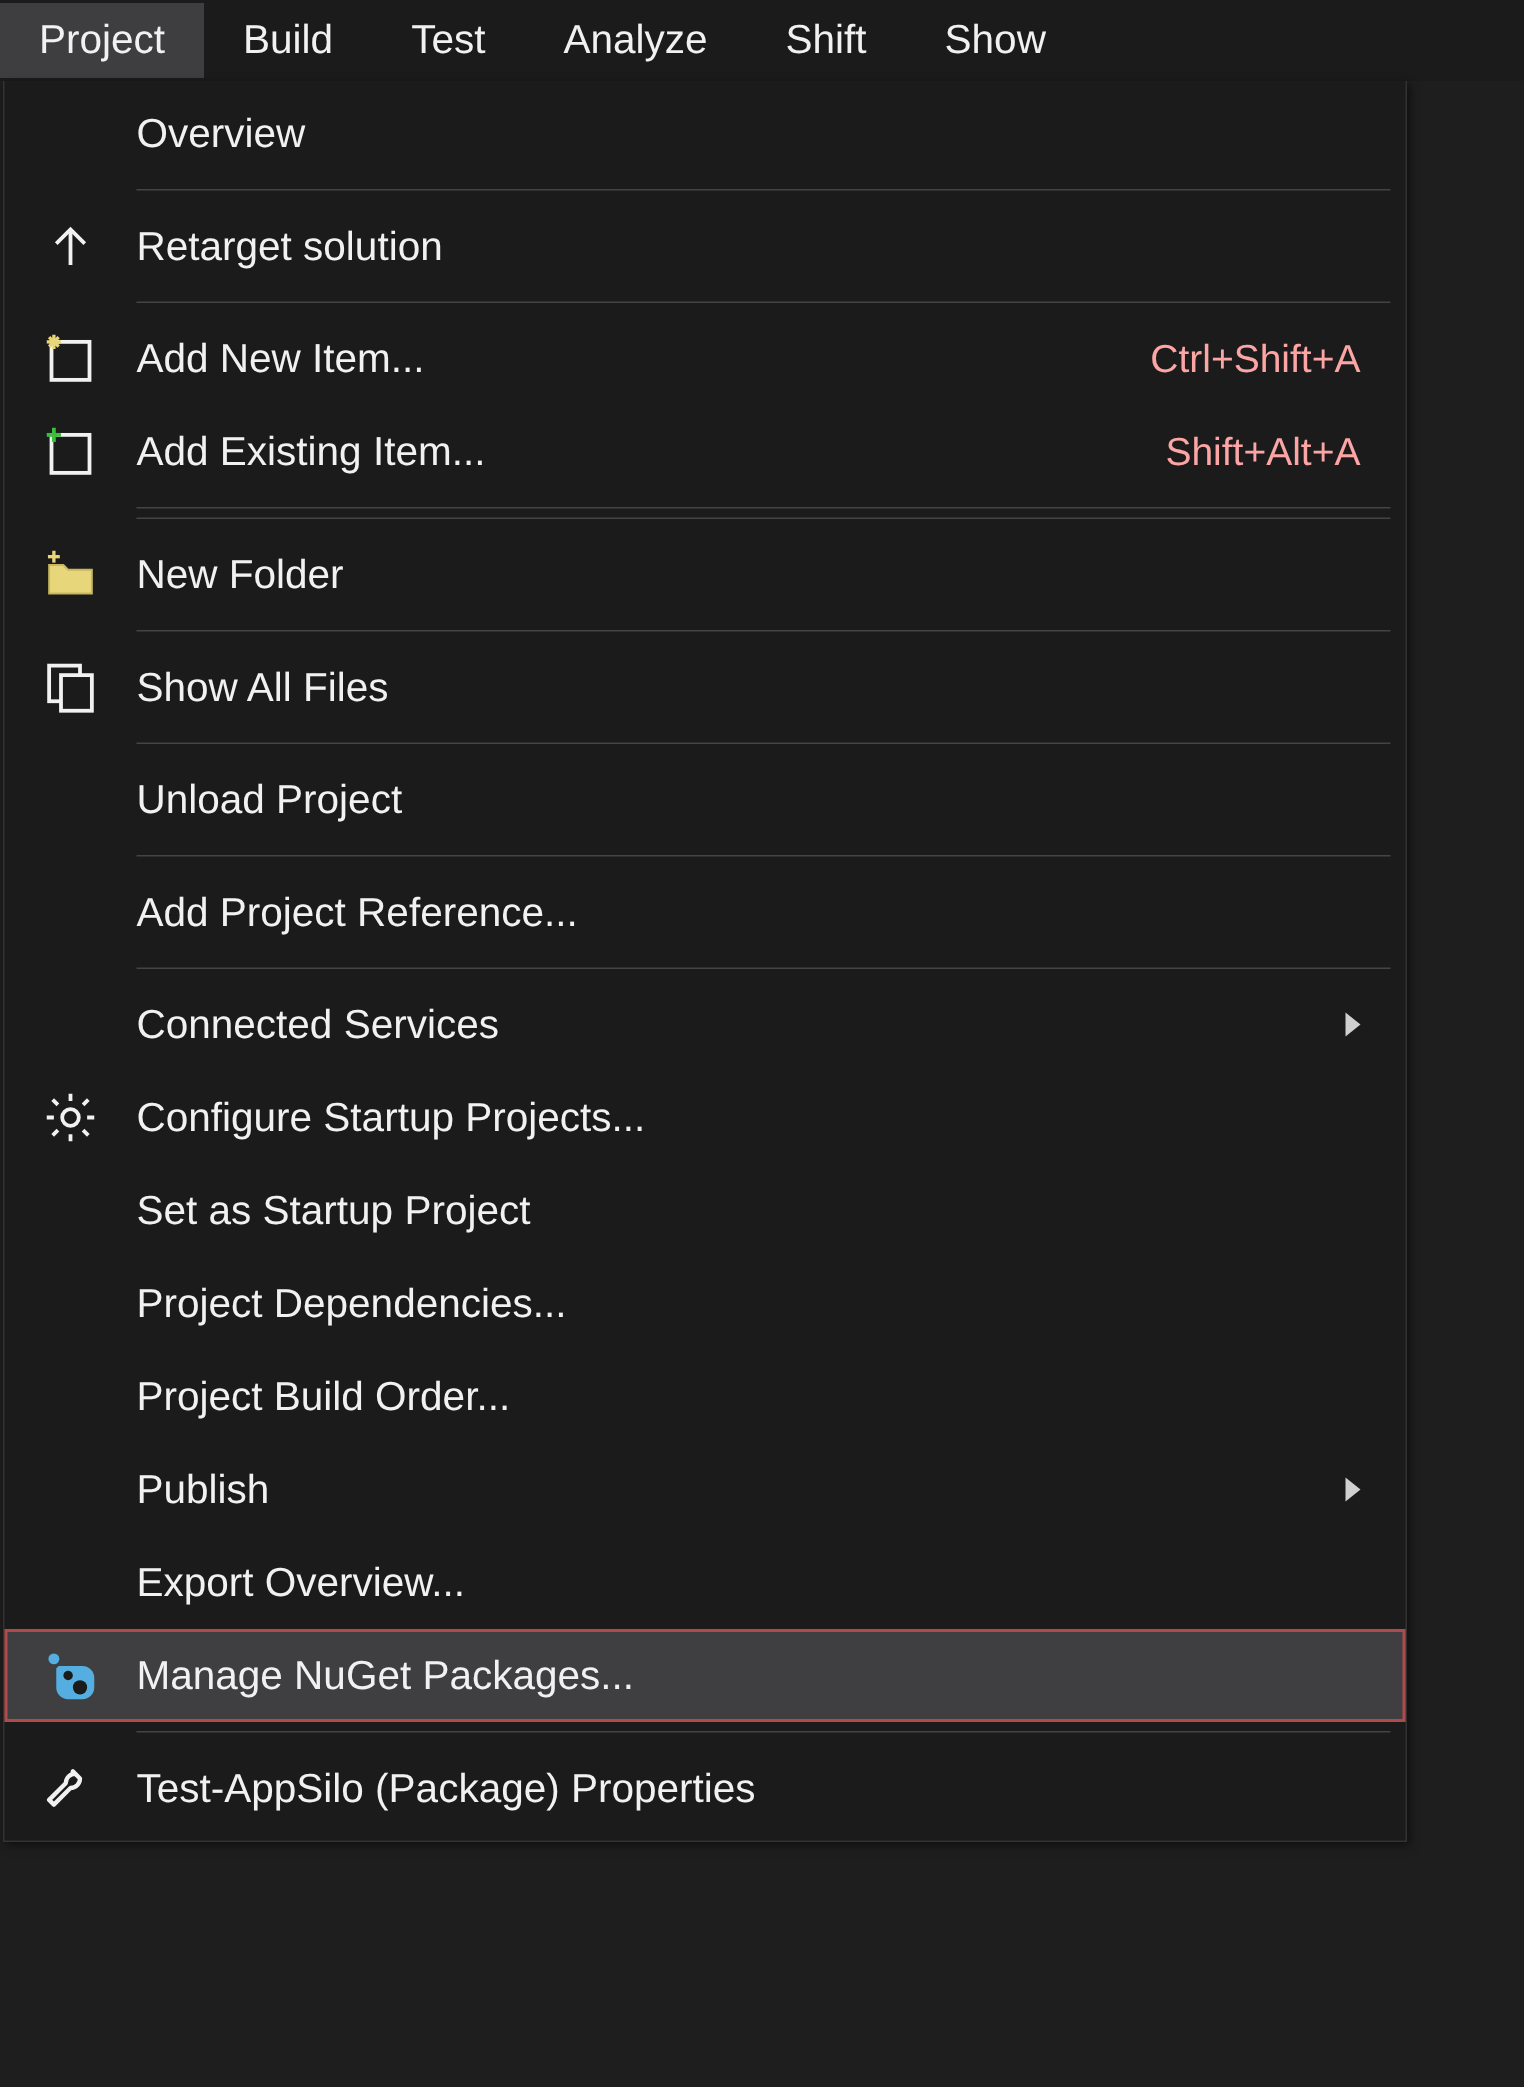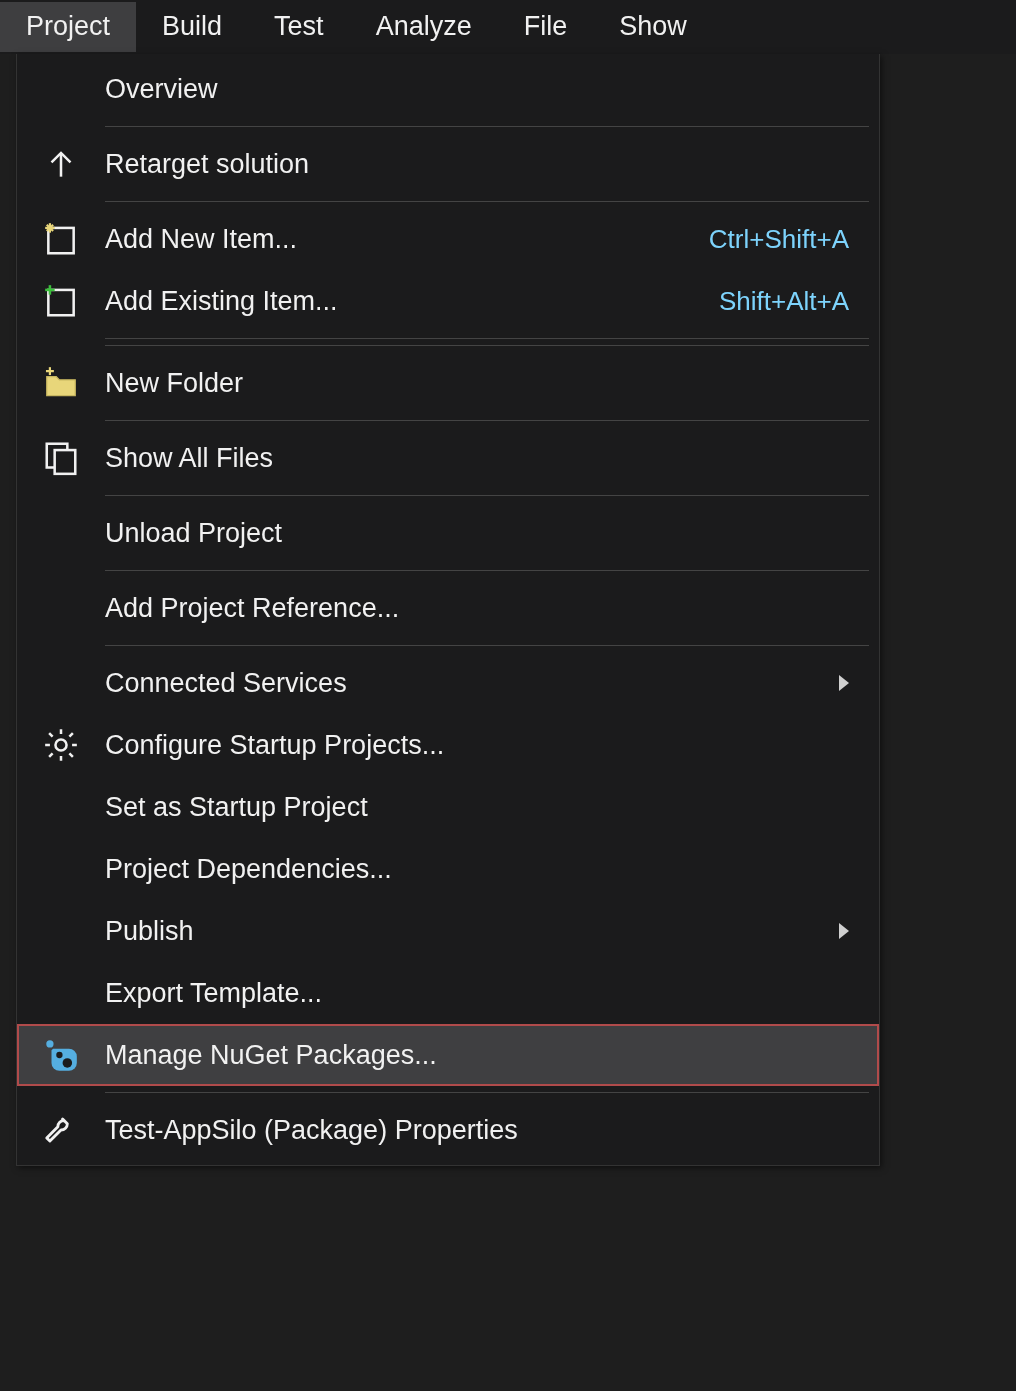--- a/index.html
+++ b/index.html
@@ -24,23 +24,23 @@
     padding: 9px 26px 10px 26px;
     color: #f1f1f1;
     cursor: default;
     white-space: nowrap;
   }
   .menubar-item.active {
     background: #3e3e40;
   }
   .dropdown {
     position: absolute;
-    left: 16px;
+    left: 2px;
     top: 54px;
-    width: 864px;
+    width: 936px;
     background: #1b1b1c;
     border: 1px solid #333;
     border-top: none;
     padding: 4px 0 4px 0;
     box-shadow: 2px 2px 6px rgba(0,0,0,0.5);
   }
   .menu-item {
     display: flex;
     align-items: center;
     height: 62px;
@@ -59,21 +59,21 @@
     display: flex;
     align-items: center;
     justify-content: center;
     flex-shrink: 0;
   }
   .label-cell {
     flex: 1;
     white-space: nowrap;
   }
   .shortcut-cell {
-    color: #7dd3fc;
+    color: #fca5a5;
     font-size: 26px;
     white-space: nowrap;
   }
   .arrow-cell {
     width: 36px;
     display: flex;
     align-items: center;
     justify-content: flex-end;
   }
   .separator {
@@ -94,21 +94,21 @@
   }
 </style>
 </head>
 <body>
 
 <div class="menubar">
   <div class="menubar-item active">Project</div>
   <div class="menubar-item">Build</div>
   <div class="menubar-item">Test</div>
   <div class="menubar-item">Analyze</div>
-  <div class="menubar-item">File</div>
+  <div class="menubar-item">Shift</div>
   <div class="menubar-item">Show</div>
 </div>
 
 <div class="dropdown">
 
   <div class="menu-item">
     <span class="icon-cell"></span>
     <span class="label-cell">Overview</span>
   </div>
 
@@ -221,32 +221,36 @@
   <div class="menu-item">
     <span class="icon-cell"></span>
     <span class="label-cell">Set as Startup Project</span>
   </div>
 
   <div class="menu-item">
     <span class="icon-cell"></span>
     <span class="label-cell">Project Dependencies...</span>
   </div>
 
+  <div class="menu-item">
+    <span class="icon-cell"></span>
+    <span class="label-cell">Project Build Order...</span>
+  </div>
 
   <div class="menu-item">
     <span class="icon-cell"></span>
     <span class="label-cell">Publish</span>
     <span class="arrow-cell">
         <span class="submenu-arrow"></span>
       </span>
   </div>
 
   <div class="menu-item">
     <span class="icon-cell"></span>
-    <span class="label-cell">Export Template...</span>
+    <span class="label-cell">Export Overview...</span>
   </div>
 
   <div class="menu-item highlighted">
     <span class="icon-cell">
       <svg class="icon" viewBox="0 0 24 24">
         <circle cx="5" cy="5" r="2.3" fill="#55aee0"></circle>
         <path d="M7 8 h10 a5 5 0 0 1 5 5 v4 a5 5 0 0 1 -5 5 h-6 a5 5 0 0 1 -5 -5 v-8 z" fill="#55aee0"></path>
         <circle cx="11" cy="12" r="2" fill="#1b1b1c"></circle>
         <circle cx="16" cy="17" r="3" fill="#1b1b1c"></circle>
       </svg>

